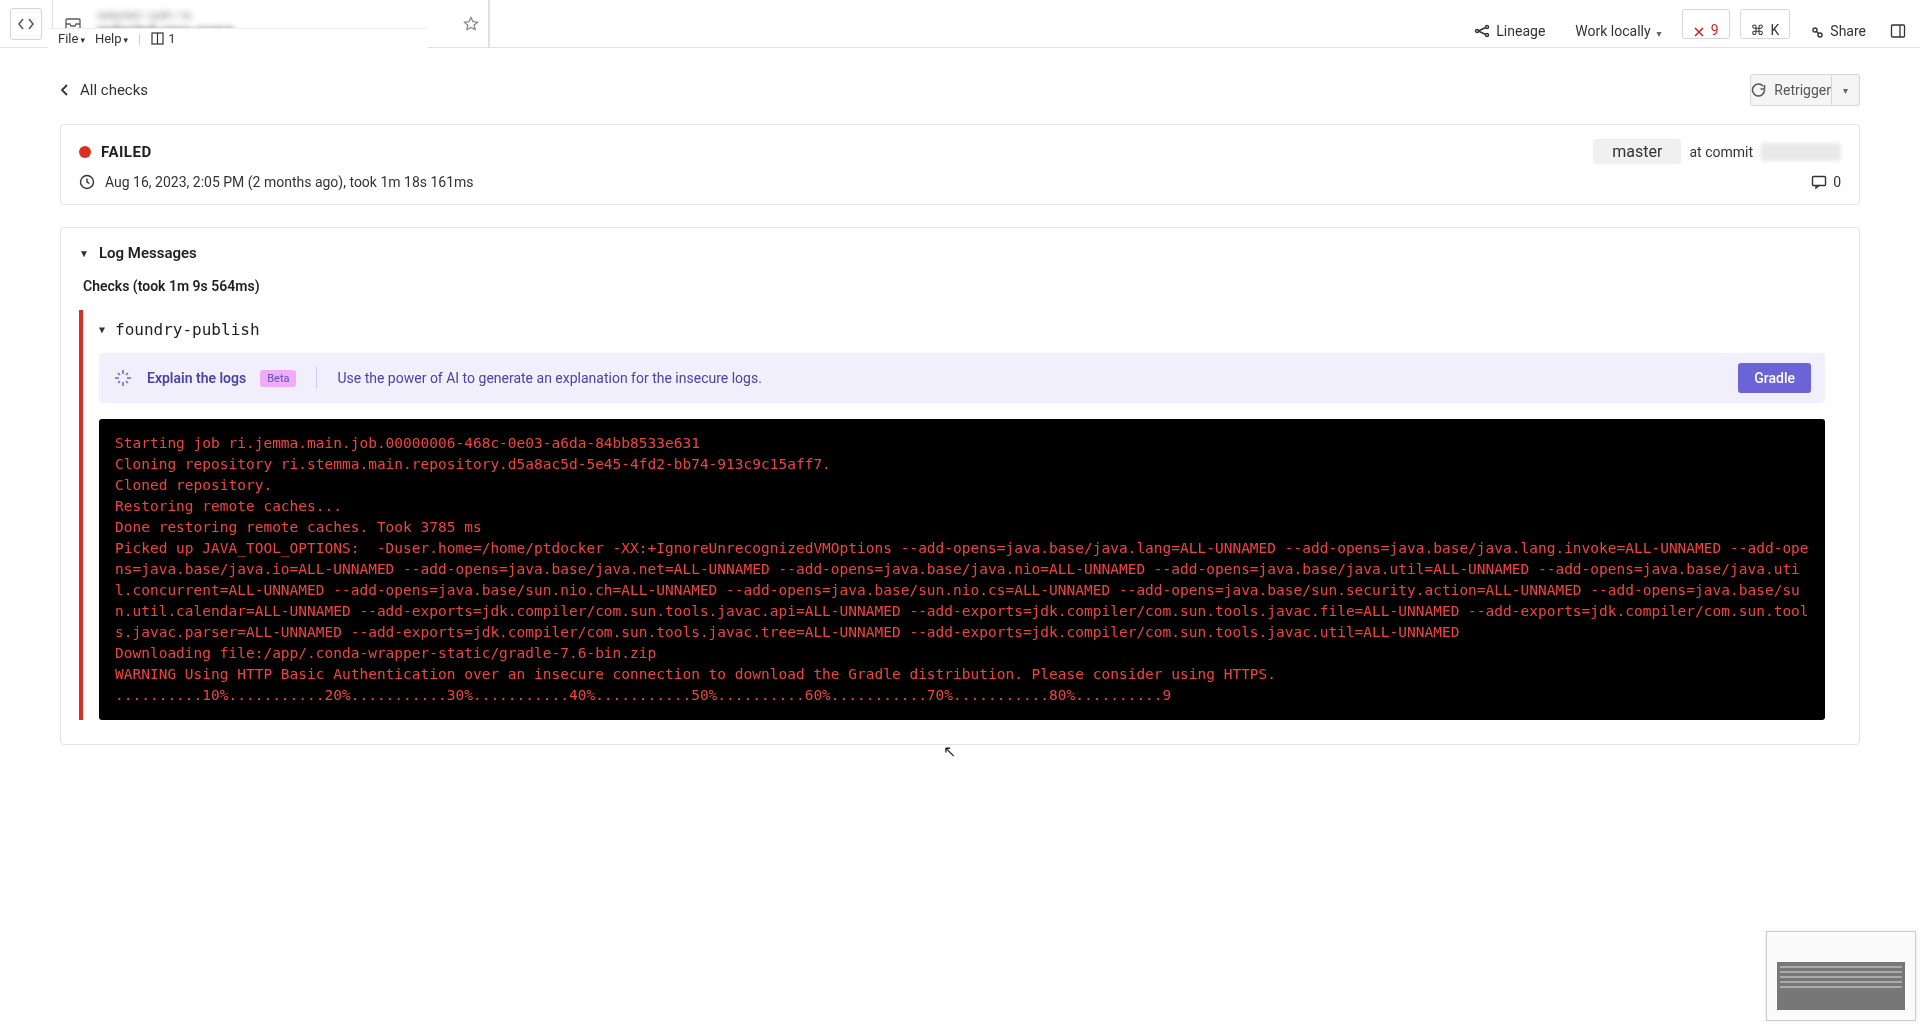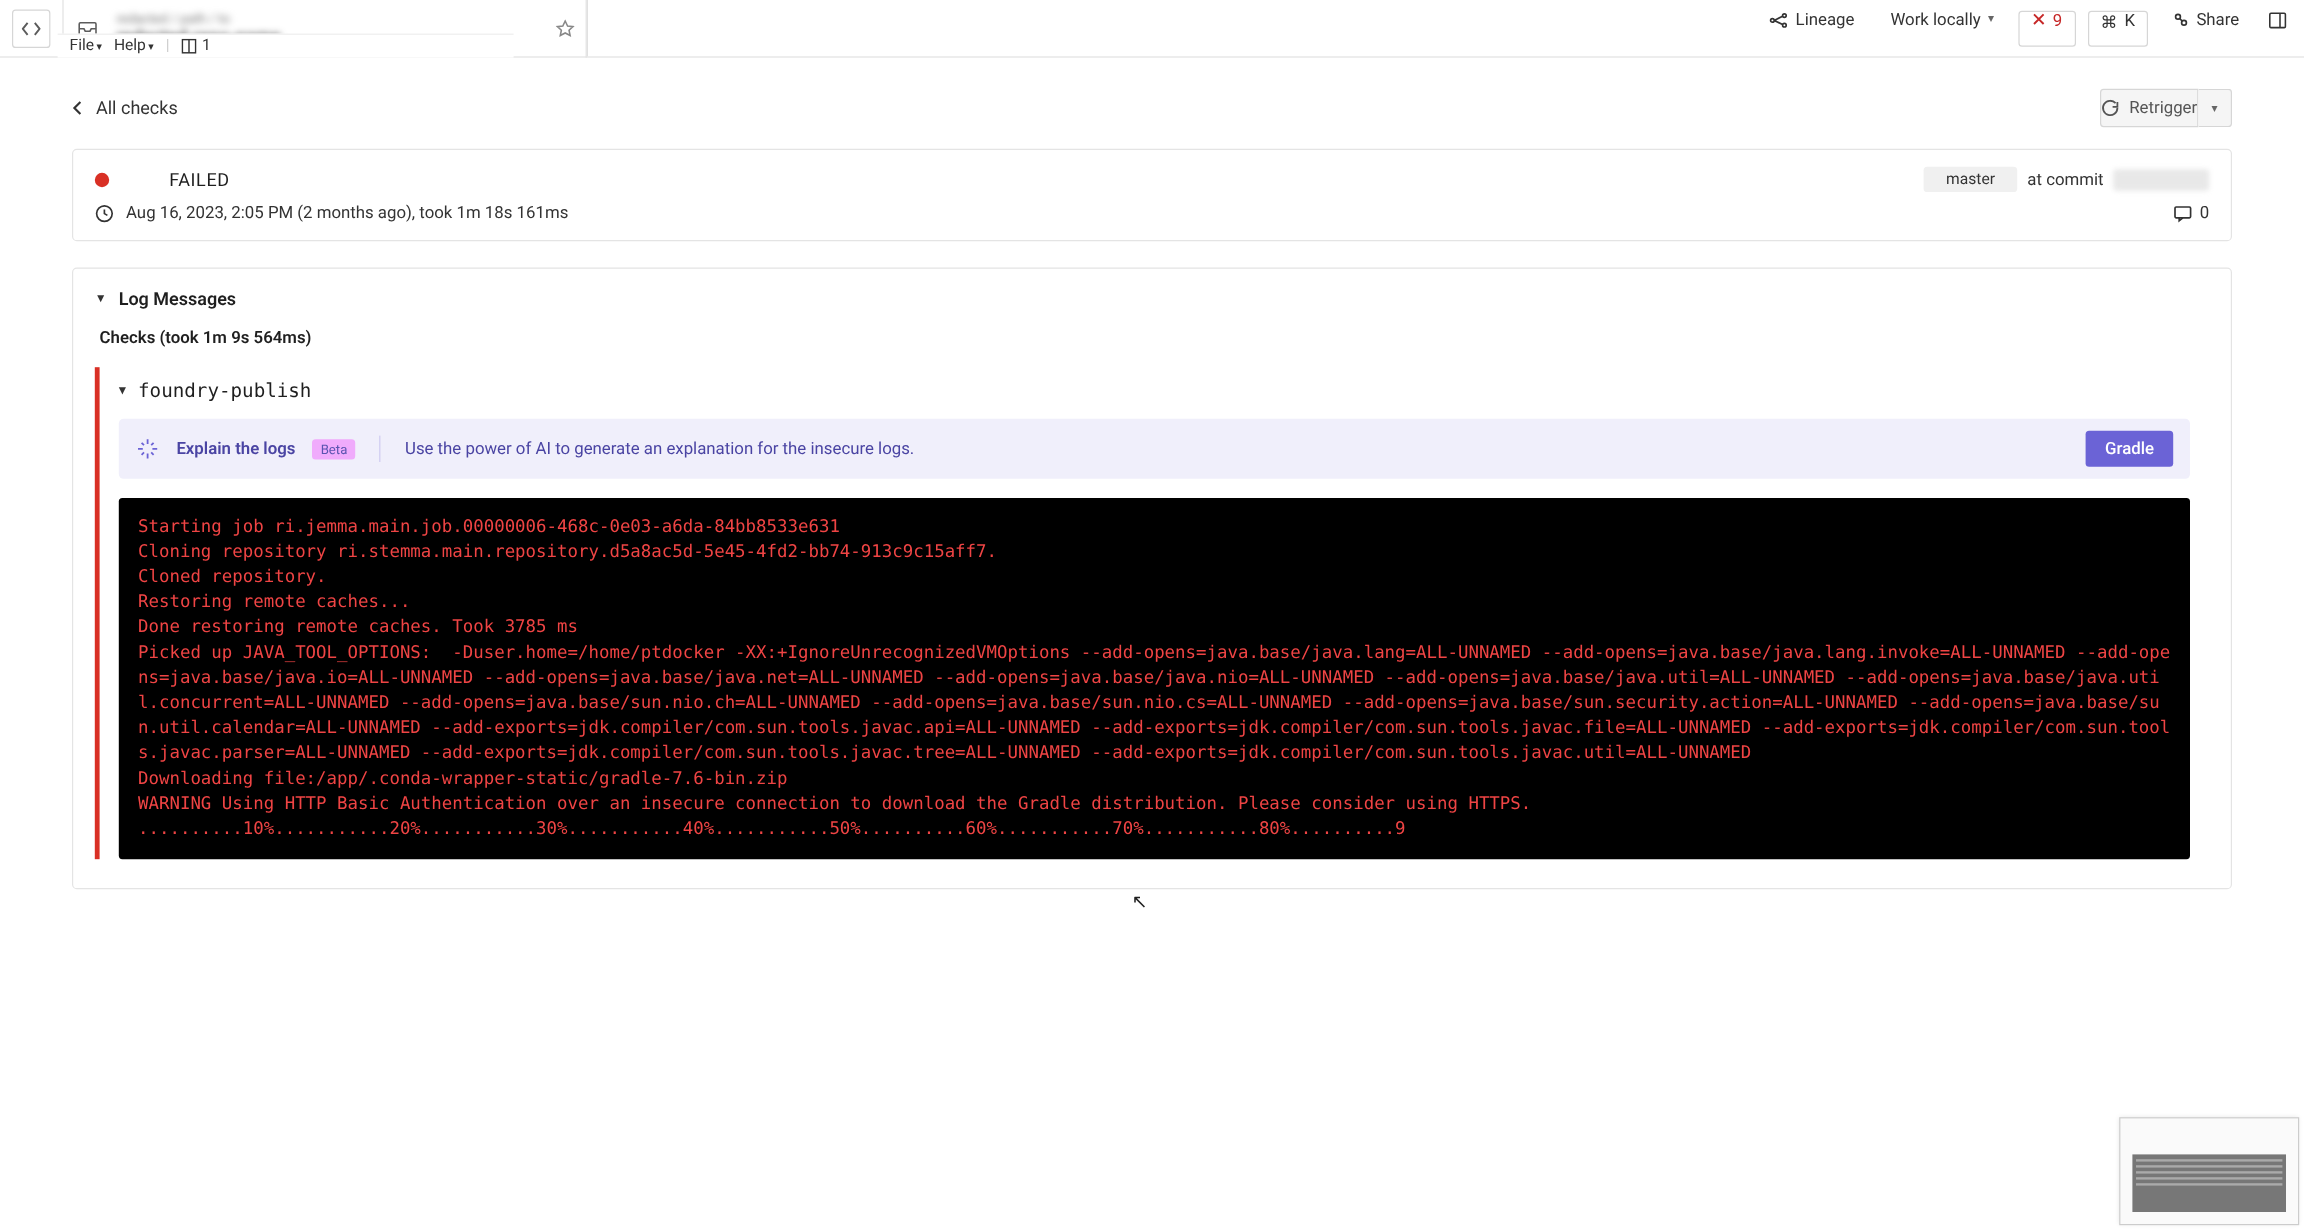--- a/index.html
+++ b/index.html
@@ -16,39 +16,39 @@
 .menu-row .sep { color: #ccc; }
 .small-caret { font-size: 9px; margin-left: 2px; }
 
 .nav-tabs { display: flex; align-items: center; gap: 24px; padding-left: 22px; }
 .tab { padding: 14px 2px; color: #333; cursor: pointer; position: relative; }
 .tab.active { color: #0b6bcb; }
 .tab.active::after { content: ""; position: absolute; left: 0; right: 0; bottom: 0; height: 3px; background: #0b6bcb; }
 .badge { display: inline-block; min-width: 16px; padding: 1px 5px; border-radius: 3px; background: #eee; font-size: 11px; margin-left: 5px; text-align: center; color: #333; }
 
 .topbar-right { margin-left: auto; display: flex; align-items: center; gap: 10px; padding-right: 10px; }
-.btn { display: flex; align-items: flex-start; gap: 6px; height: 30px; padding: 0 10px; border-radius: 3px; cursor: pointer; color: #333; }
+.btn { display: flex; align-items: flex-end; gap: 6px; height: 30px; padding: 0 10px; border-radius: 3px; cursor: pointer; color: #333; }
 .btn.bordered { border: 1px solid #d6d6d6; }
 .err-btn { border: 1px solid #e7a0a0; color: #c62828; background: #fff; }
 .caret { font-size: 10px; color: #666; }
 
 .page { padding: 26px 60px; }
 .back-row { display: flex; align-items: center; justify-content: space-between; margin-bottom: 18px; }
 .back-link { display: flex; align-items: center; gap: 10px; color: #333; cursor: pointer; font-size: 15px; }
 .retrigger-group { display: flex; align-items: center; }
 .retrigger-btn { display: flex; align-items: center; gap: 8px; border: 1px solid #d6d6d6; background: #f5f5f5; height: 32px; padding: 0 0; border-radius: 3px 0 0 3px; color: #555; }
 .retrigger-caret { border: 1px solid #d6d6d6; border-left: none; background: #f5f5f5; height: 32px; width: 28px; display: flex; align-items: center; justify-content: center; border-radius: 0 3px 3px 0; color: #555; }
 
 .card { border: 1px solid #e4e4e4; border-radius: 4px; padding: 14px 18px; margin-bottom: 22px; }
 .status-row { display: flex; align-items: center; justify-content: space-between; }
 .status-left { display: flex; align-items: center; gap: 10px; }
 .status-dot { width: 12px; height: 12px; border-radius: 50%; background: #d93025; }
-.status-text { font-weight: 400; letter-spacing: .5px; font-size: 15px; margin-left: 40px; }
+.status-text { font-weight: 700; letter-spacing: .5px; font-size: 15px; }
 .status-right { display: flex; align-items: center; gap: 8px; font-size: 14px; color: #333; }
-.pill { background: #f0f0f0; padding: 3px 19px; border-radius: 3px; font-size: 13px; }
+.pill { background: #f0f0f0; padding: 3px 19px; border-radius: 3px; font-size: 16px; }
 .commit-blur { background: #e8e8e8; width: 80px; height: 18px; border-radius: 3px; filter: blur(2px); }
 .time-row { display: flex; align-items: center; justify-content: space-between; margin-top: 10px; color: #333; }
 .time-left { display: flex; align-items: flex-start; gap: 10px; }
 .comment-count { display: flex; align-items: center; gap: 6px; color: #333; }
 
 .log-card { border: 1px solid #e4e4e4; border-radius: 4px; padding: 16px 18px 24px; }
 .section-header { display: flex; align-items: center; gap: 10px; font-weight: 600; margin-bottom: 16px; font-size: 15px; }
 .tri { font-size: 10px; color: #333; }
 .checks-timing { font-weight: 600; margin: 0 0 16px 4px; }
 

